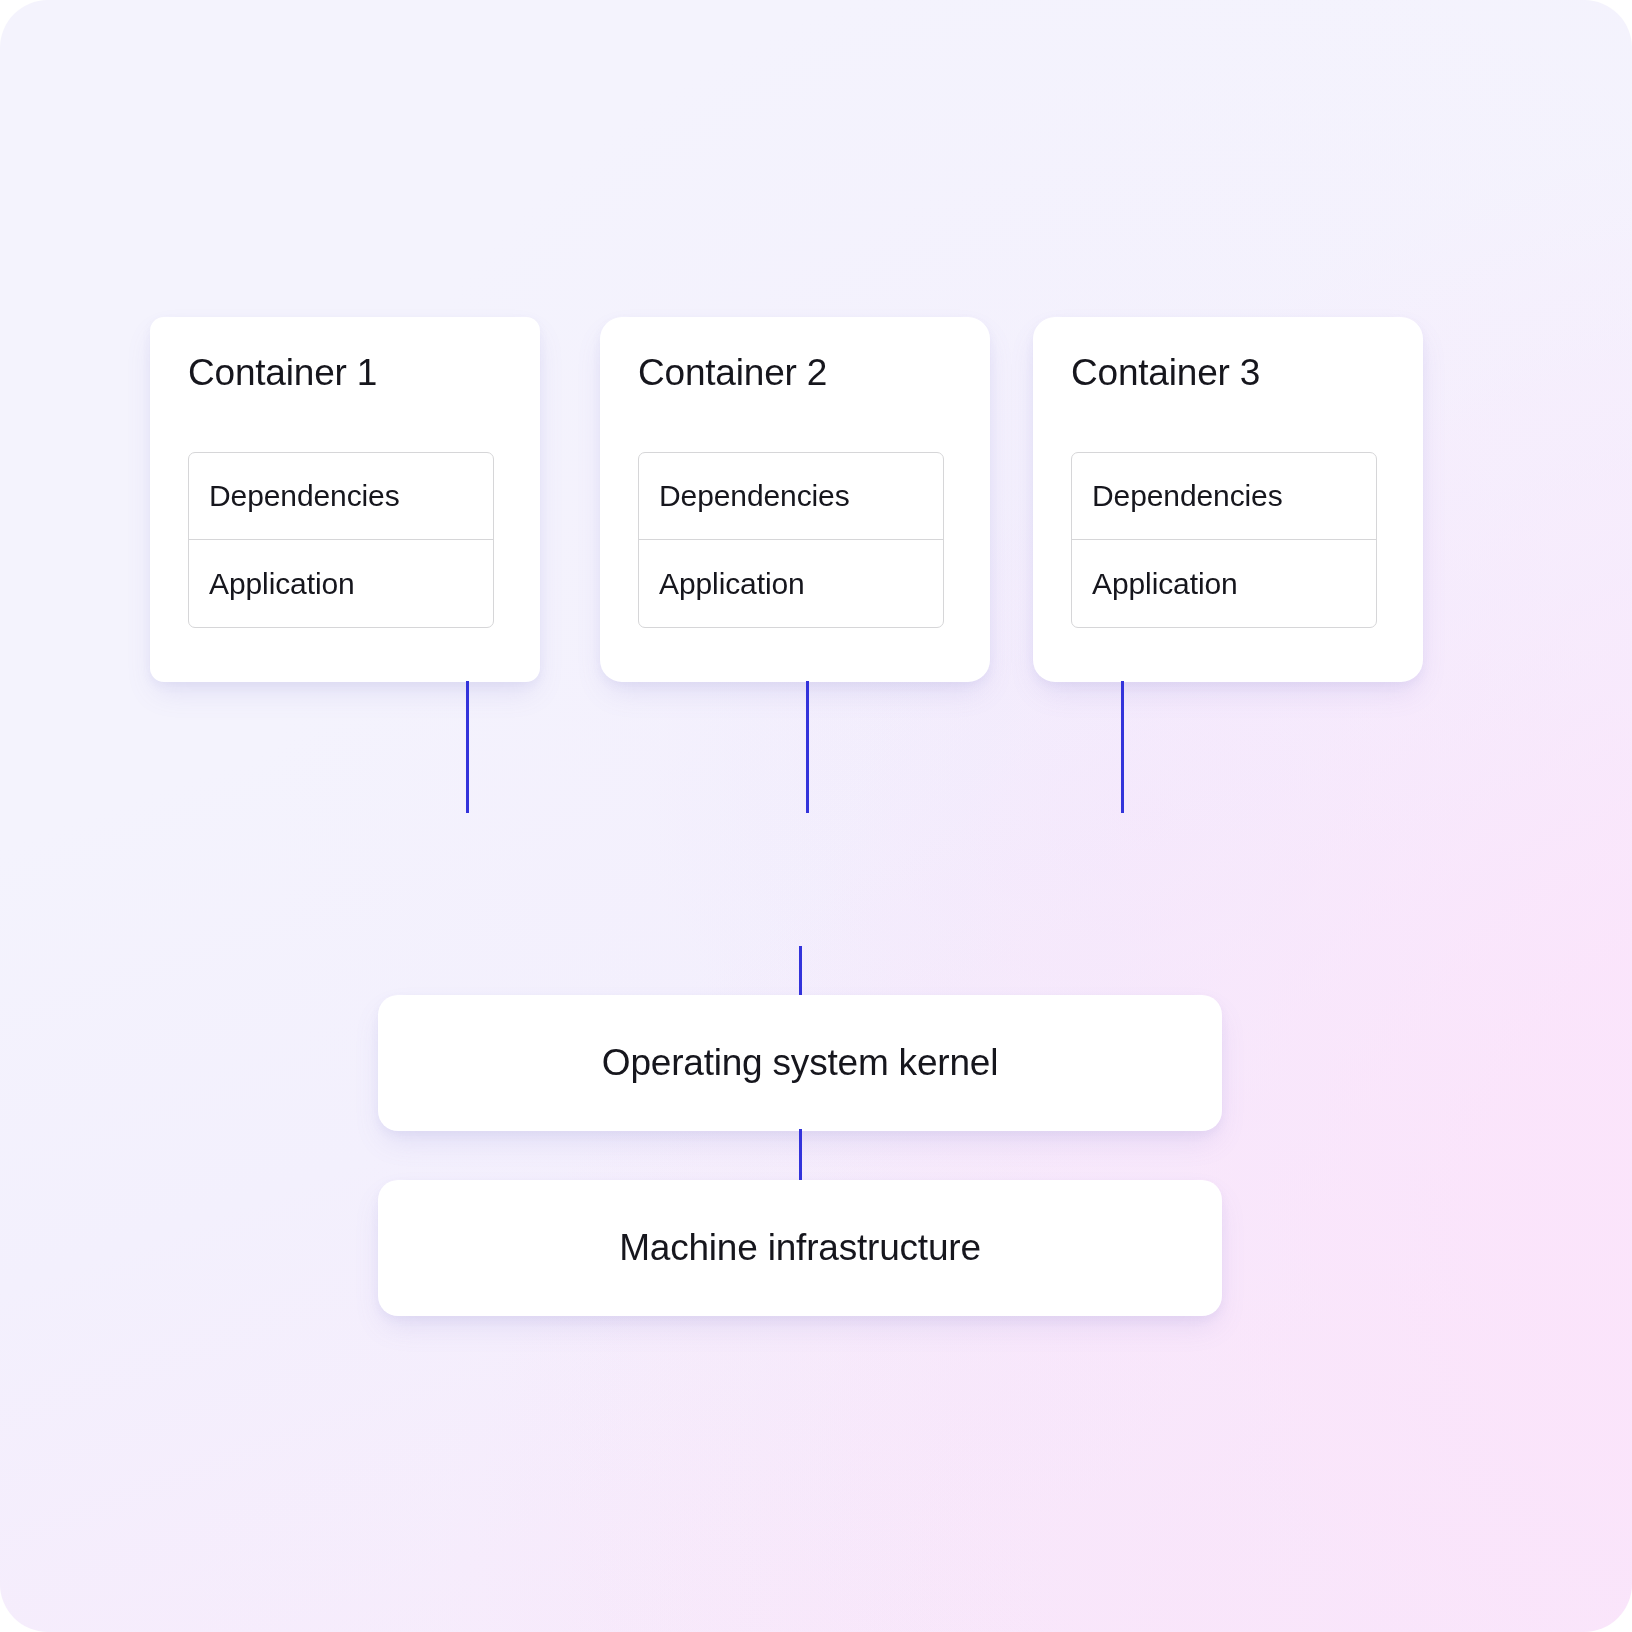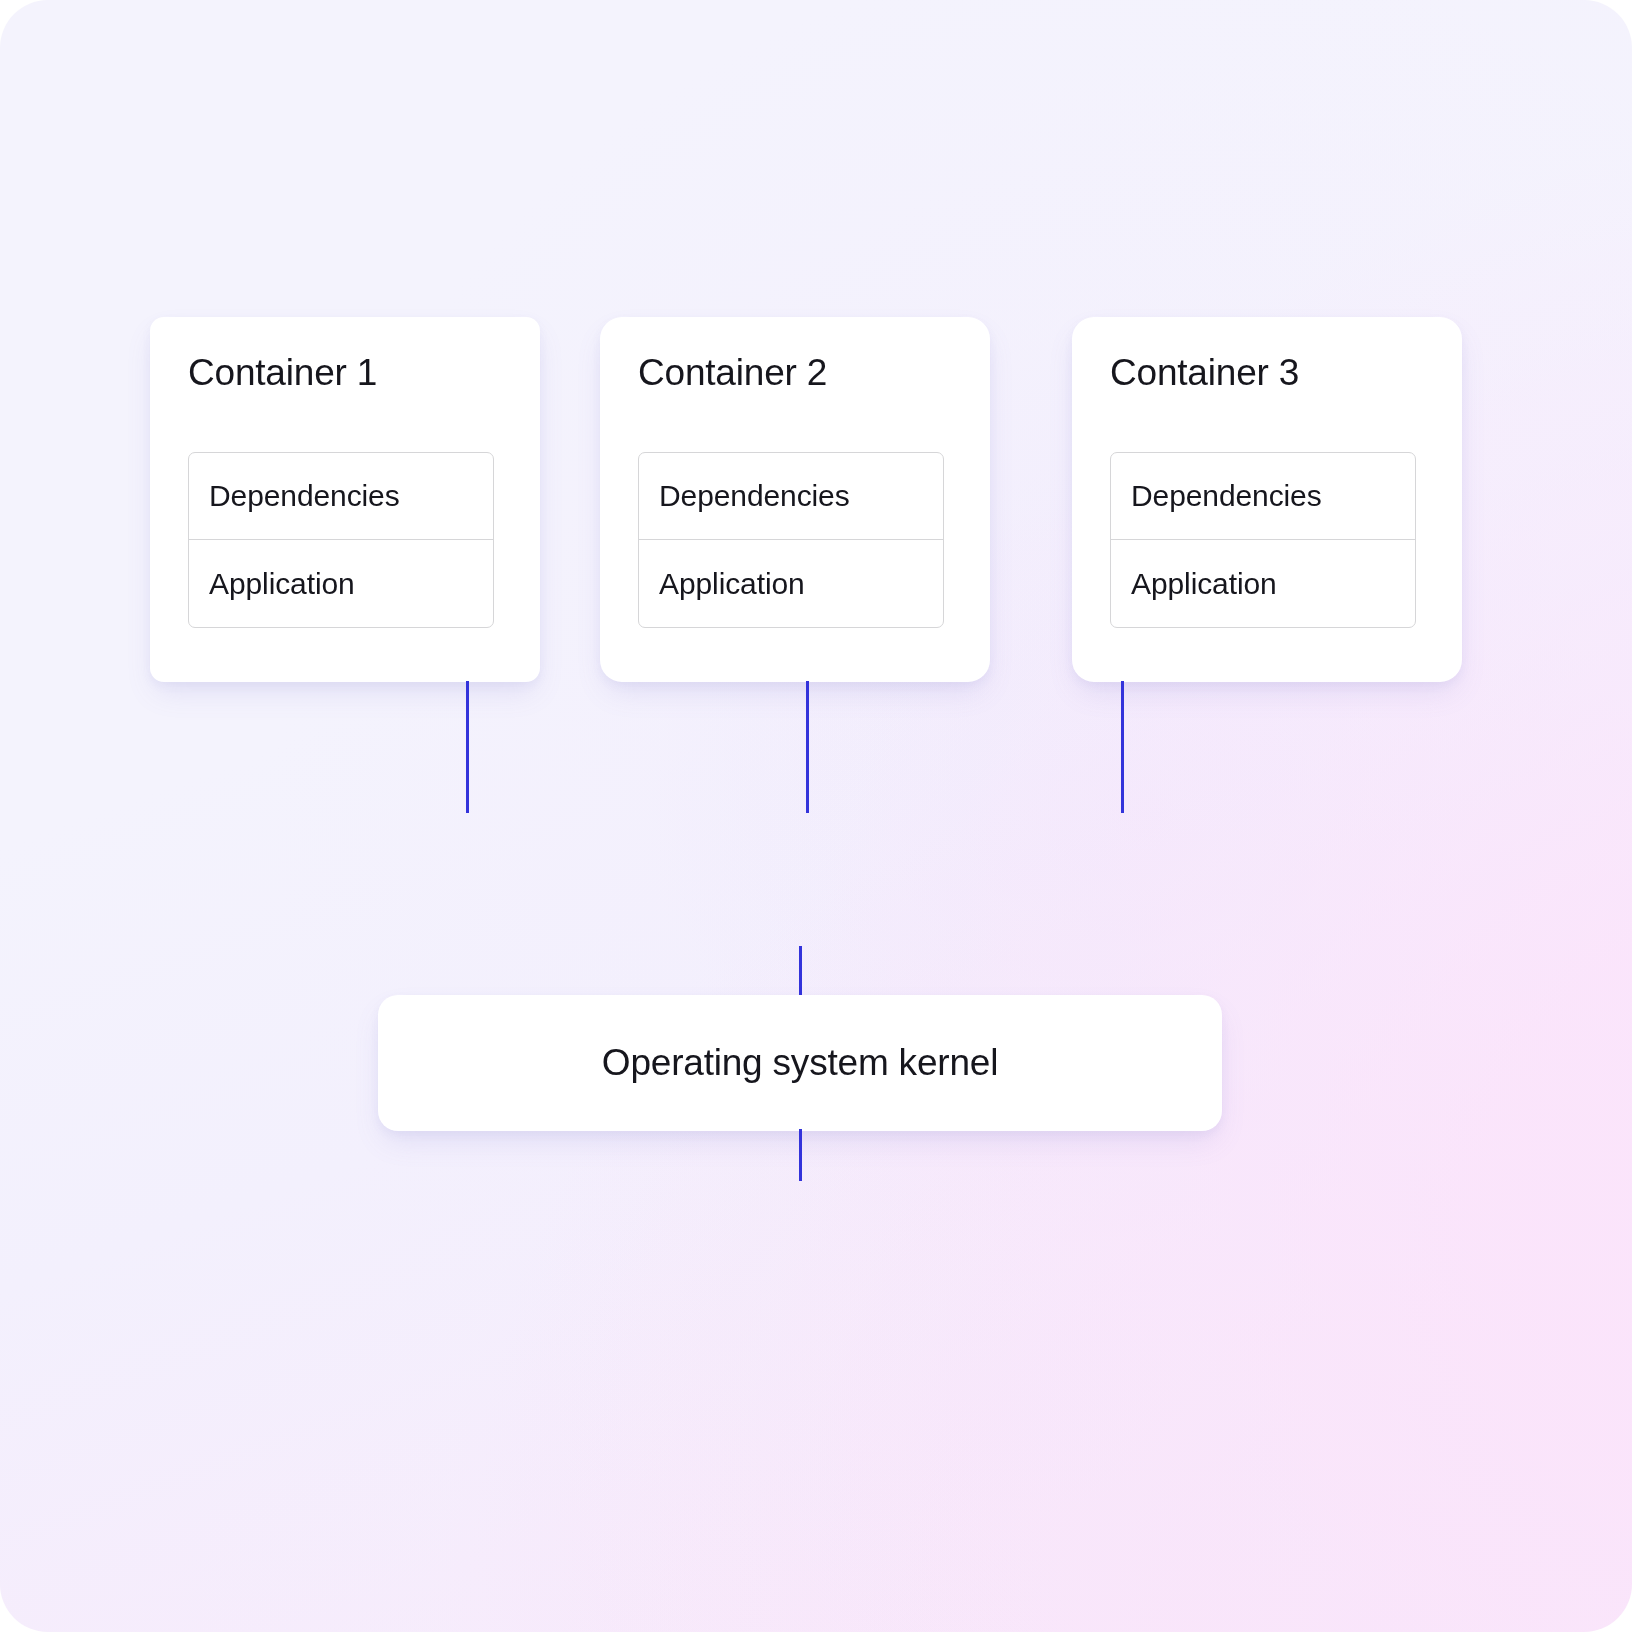--- a/index.html
+++ b/index.html
@@ -41,21 +41,21 @@
     width: 390px;
     height: 365px;
     background: #ffffff;
     border-radius: 22px;
     box-shadow: 0 14px 30px -6px rgba(120,110,200,0.16),
                 0 4px 10px rgba(120,110,200,0.07);
     box-sizing: border-box;
   }
   .container-card.c1 { left: 0px; border-radius: 14px; }
   .container-card.c2 { left: 450px; text-decoration: underline; }
-  .container-card.c3 { left: 883px; margin-left: 39px; }
+  .container-card.c3 { left: 883px; }
 
   .card-title {
     position: absolute;
     left: 38px;
     top: 35px;
     font-size: 37px;
     font-weight: 400;
     color: #16161d;
     letter-spacing: -0.2px;
     white-space: nowrap;
@@ -161,14 +161,17 @@
 
 
   <div class="connector conn-engine-kernel"></div>
 
   <div class="stack-box box-kernel">
     <div class="stack-label">Operating system kernel</div>
   </div>
 
   <div class="connector conn-kernel-machine"></div>
 
+  <div class="stack-box box-machine">
+    <div class="stack-label">Machine infrastructure</div>
+  </div>
 
 </div>
 
 </body></html>

